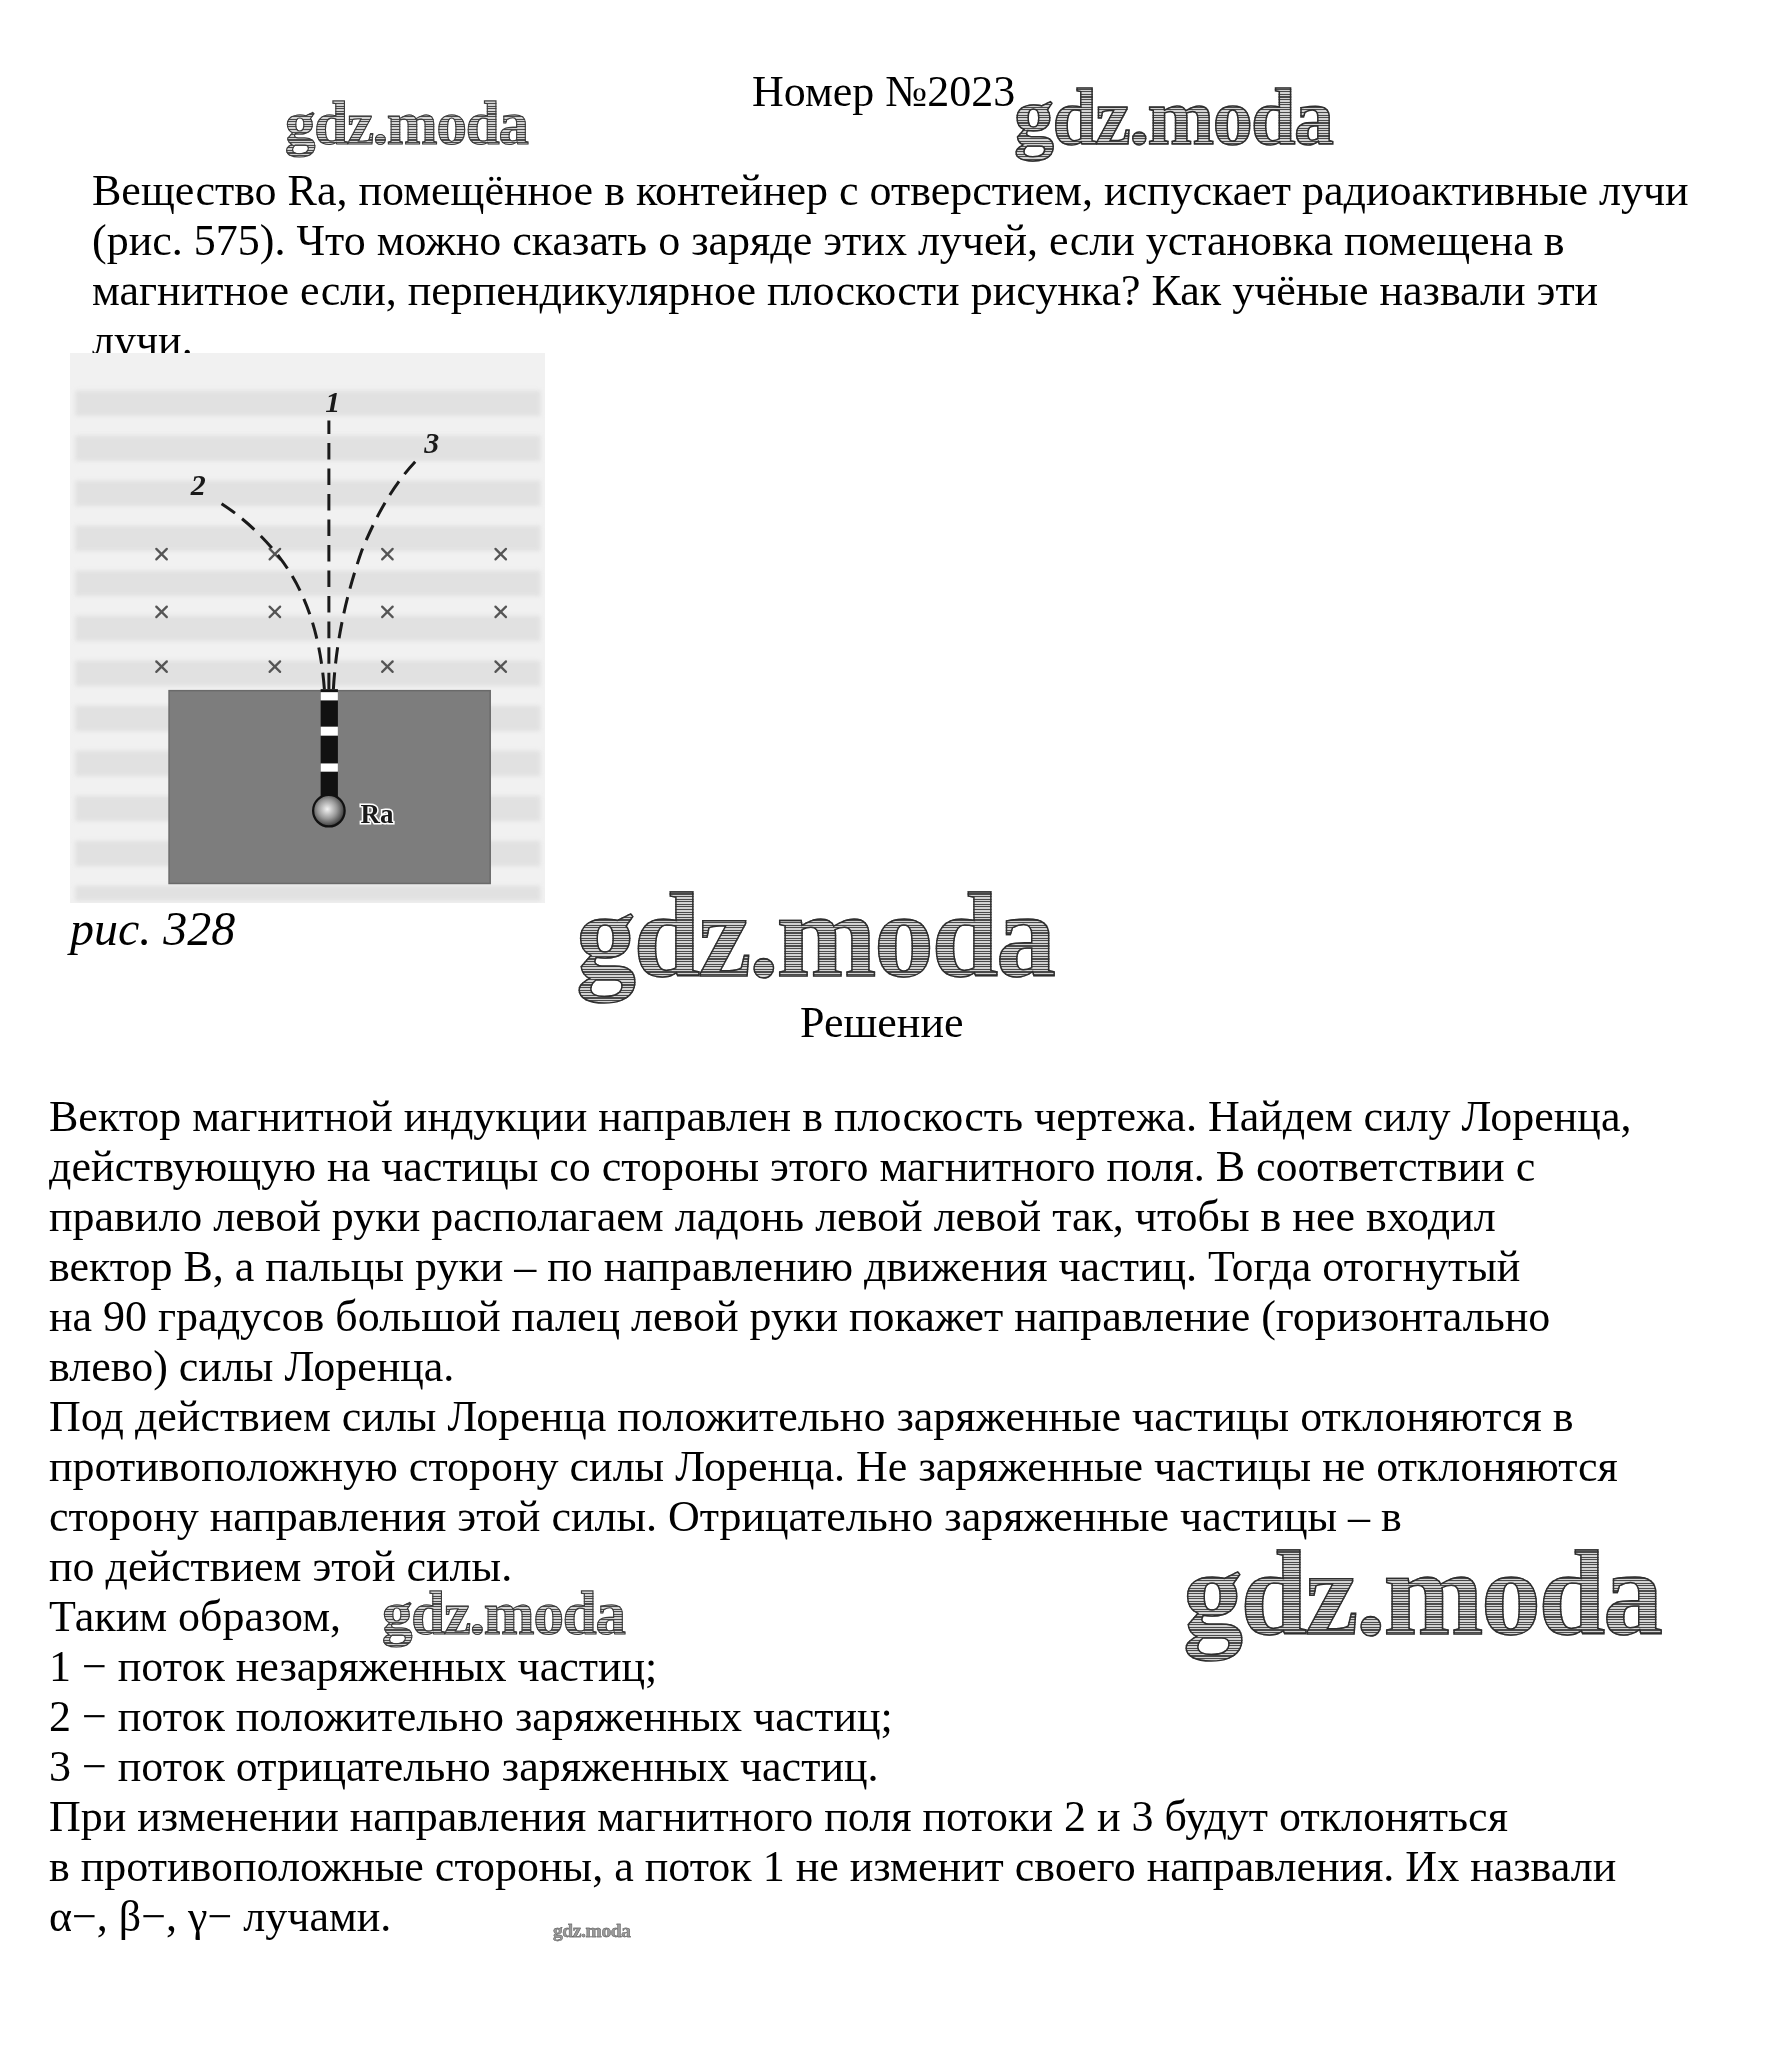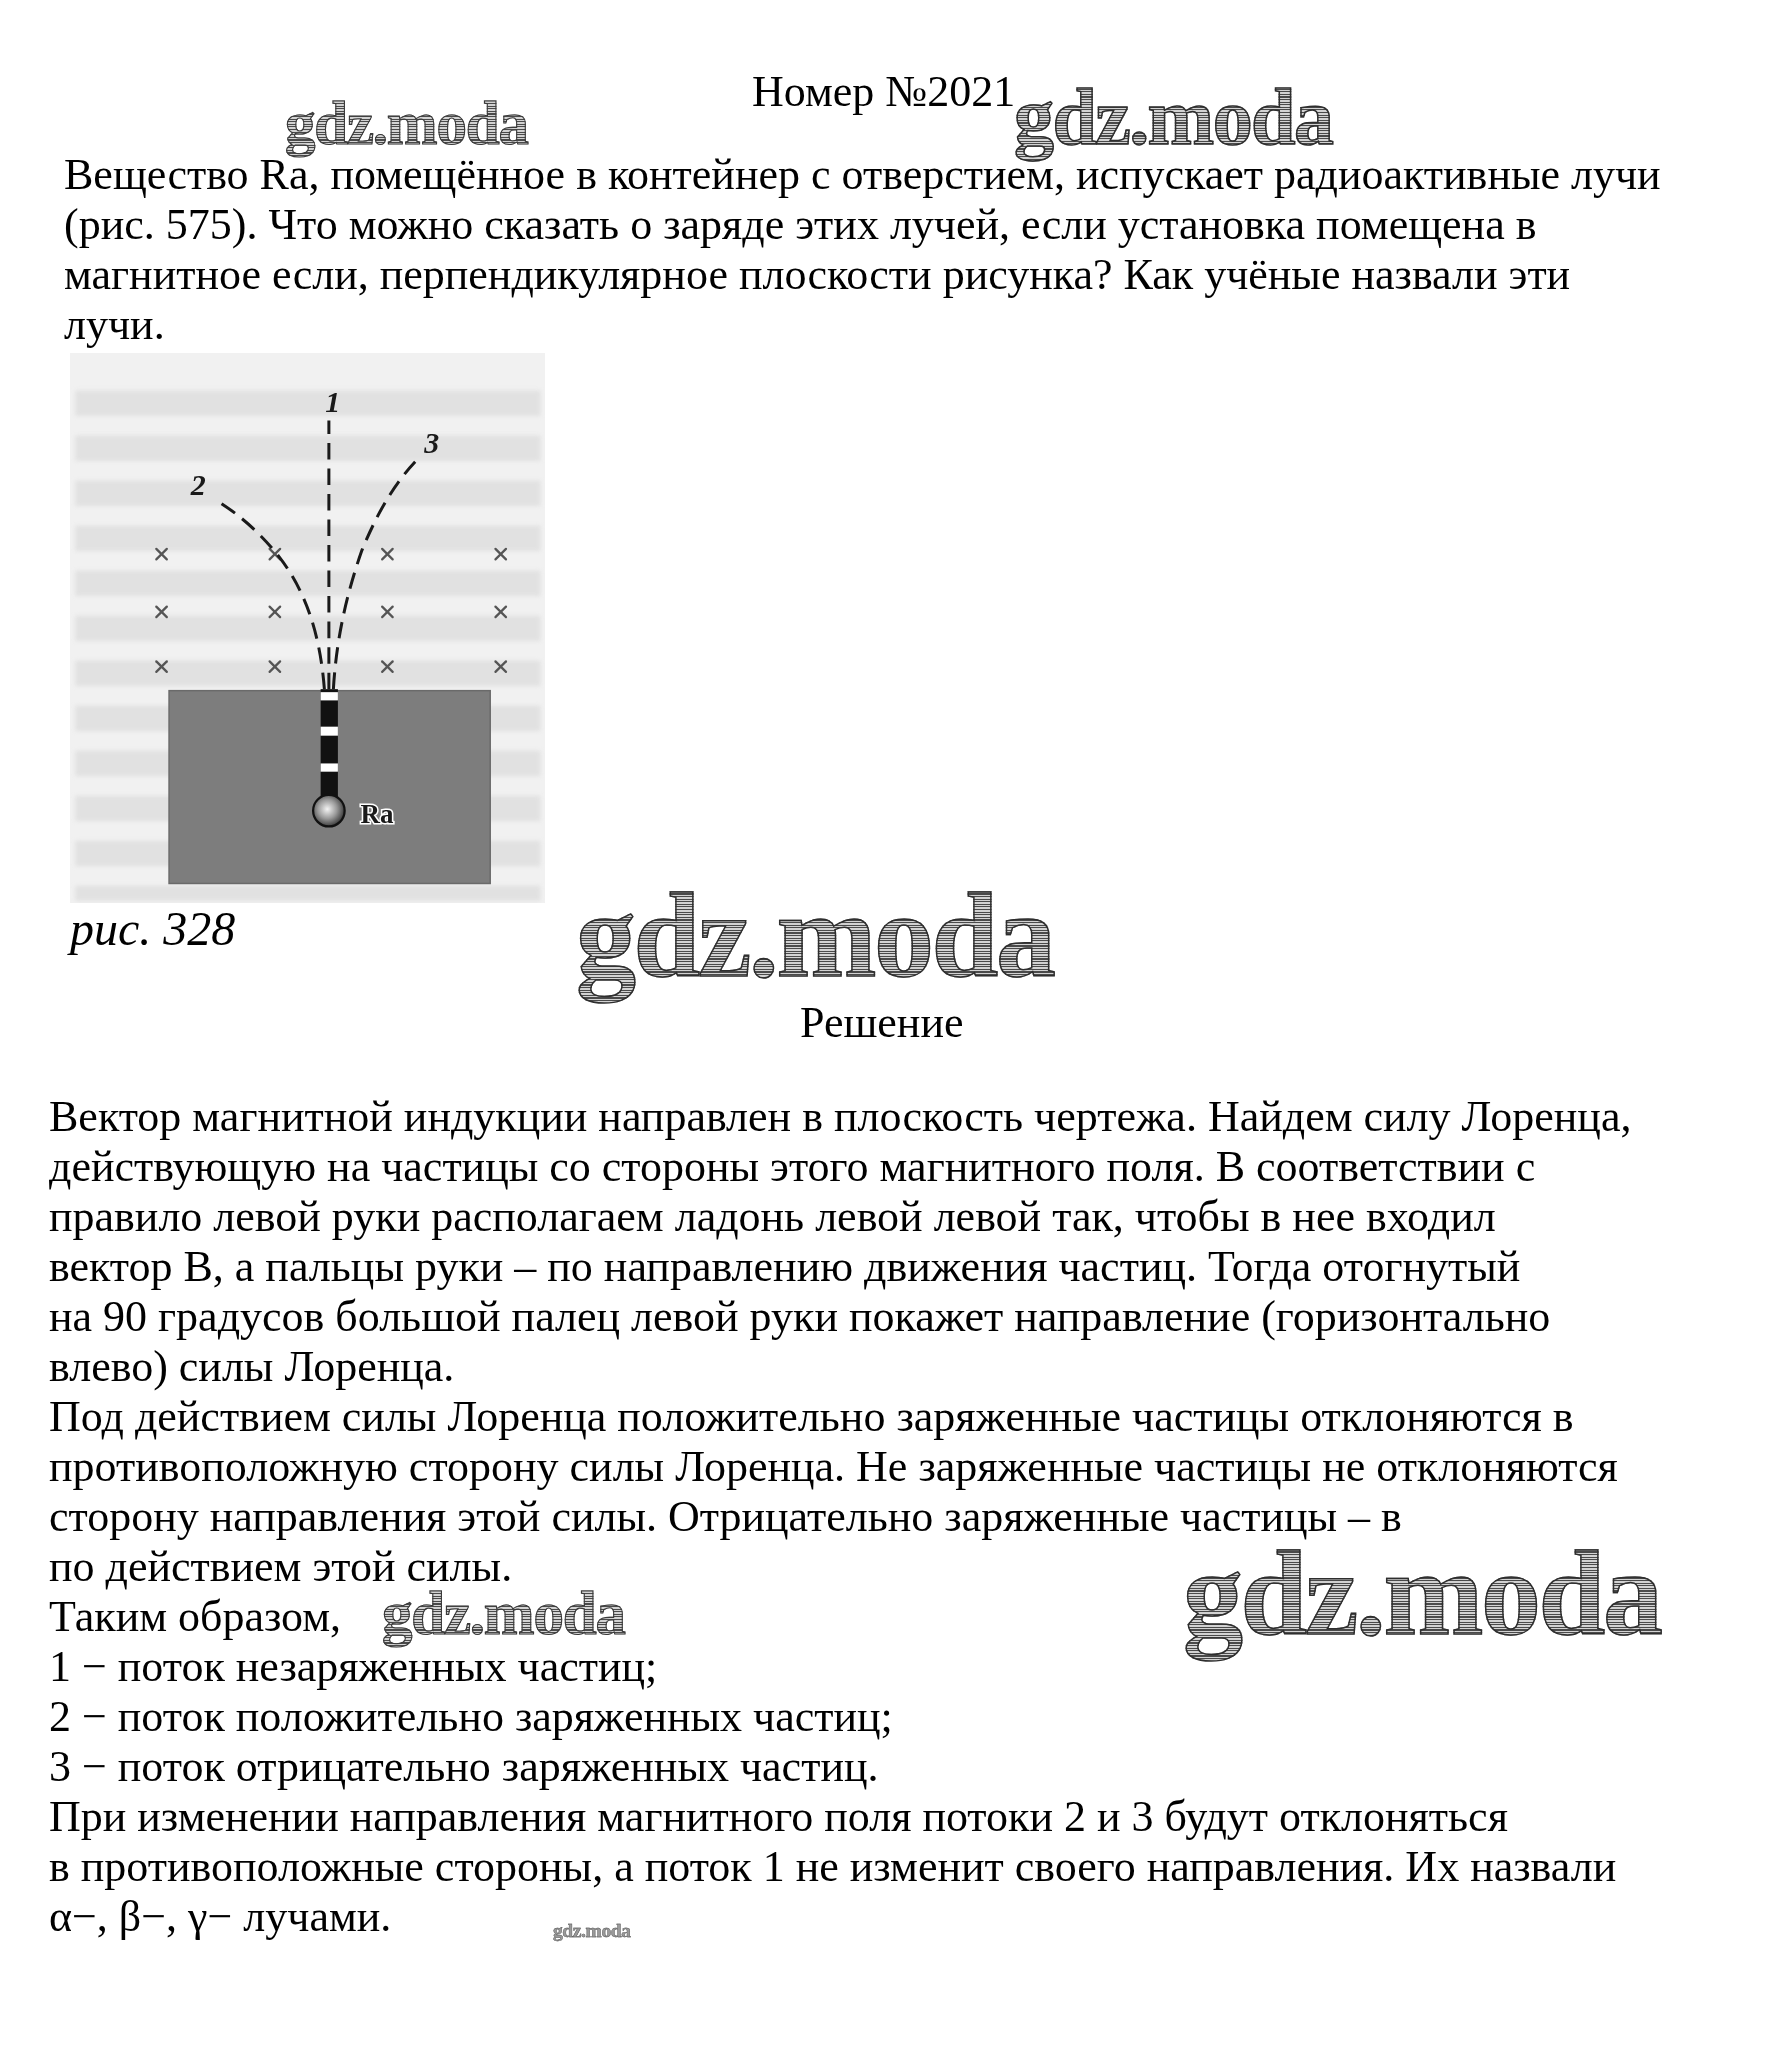--- a/index.html
+++ b/index.html
@@ -3,21 +3,21 @@
 <meta charset="utf-8">
 <style>
   html, body { margin: 0; padding: 0; background: #ffffff; }
   body { width: 1788px; height: 2066px; position: relative; overflow: hidden; }
   .page { position: absolute; left: 0; top: 0; width: 1788px; height: 2066px; background: #ffffff; }
   .serif { font-family: "Liberation Serif", "DejaVu Serif", serif; color: #000; }
   .abs { position: absolute; white-space: pre; }
   .heading { font-size: 44px; line-height: 50px; }
   .block { position: absolute; left: 64px; font-size: 44px; }
   .block .line { display: block; white-space: pre; height: var(--lh); line-height: var(--lh); }
-  .problem { top: 150px; --lh: 50px; }
+  .problem { top: 166px; margin-left: 28px; --lh: 50px; }
   .solution { top: 1092px; --lh: 50px; left: 49px; }
   .caption { font-size: 48px; line-height: 50px; font-weight: normal; font-style: italic; margin-left: 8px; }
   .wm {
     position: absolute; white-space: pre;
     font-family: "Liberation Serif", "DejaVu Serif", serif; font-weight: bold;
     line-height: 1.107em; letter-spacing: -0.02em;
     color: transparent;
     background: repeating-linear-gradient(180deg, #4a4a4a 0px, #4a4a4a 1.1px, #d2d2d2 1.1px, #d2d2d2 2.6px);
     -webkit-background-clip: text; background-clip: text;
     -webkit-text-stroke: 1.5px #2e2e2e;
@@ -25,21 +25,21 @@
   .wm.small { -webkit-text-stroke: 1.1px #3a3a3a; }
   .wm.tiny { -webkit-text-stroke: 0.4px #555; background: #9a9a9a; -webkit-background-clip: text; background-clip: text; }
   .figure { position: absolute; left: 70px; top: 353px; width: 475px; height: 550px; }
   .figure svg { display: block; }
 </style>
 </head>
 <body>
 
 <div class="page">
 
-  <div class="abs serif heading" style="left:752px; top:67px;">Номер №2021</div>
+  <div class="abs serif heading" style="left:752px; top:67px;">Номер №2023</div>
 
   <div class="wm small" style="left:285px; top:90px; font-size:61px;">gdz.moda</div>
   <div class="wm" style="left:1014px; top:73px; font-size:80px;">gdz.moda</div>
 
   <div class="block serif problem">
     <span class="line">Вещество Ra, помещённое в контейнер с отверстием, испускает радиоактивные лучи</span>
     <span class="line">(рис. 575). Что можно сказать о заряде этих лучей, если установка помещена в</span>
     <span class="line">магнитное если, перпендикулярное плоскости рисунка? Как учёные назвали эти</span>
     <span class="line">лучи.</span>
   </div>

